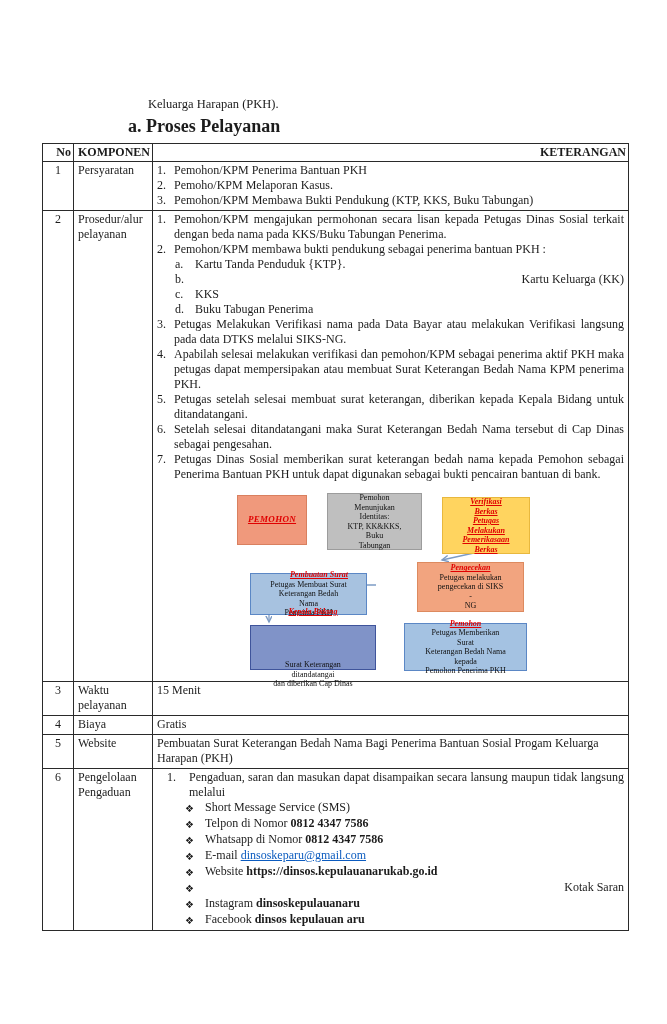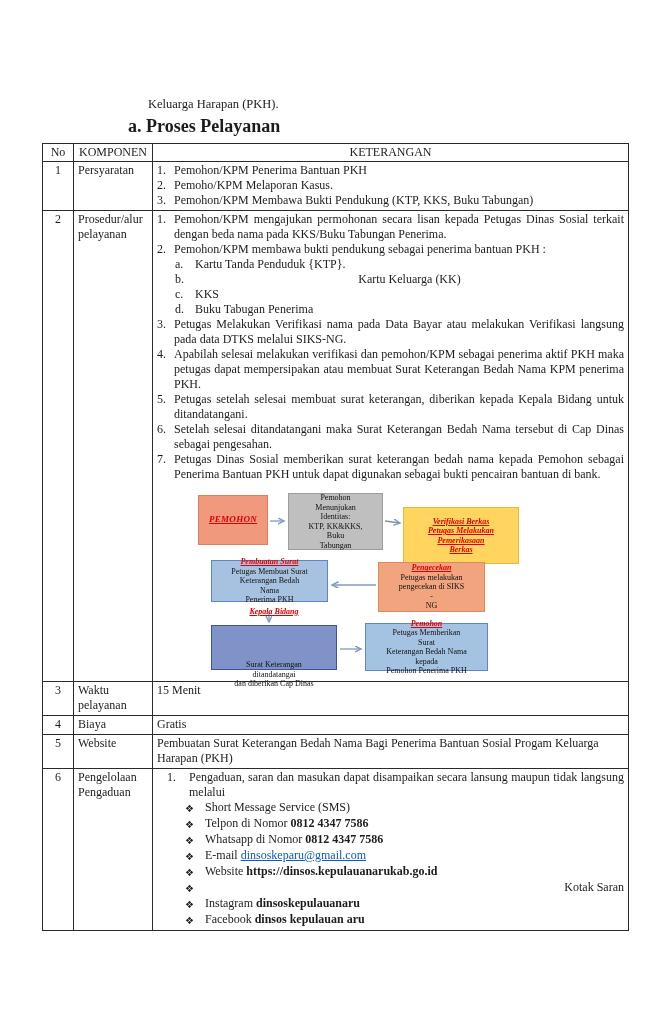--- a/index.html
+++ b/index.html
@@ -12,49 +12,49 @@
 
   
   .doc-title{position:absolute;left:97px;top:60px;font-size:13.5px;font-weight:bold;letter-spacing:.2px;}
   .doc-sub1{position:absolute;left:133px;top:79px;font-size:12.5px;}
   .doc-sub2{position:absolute;left:148px;top:97px;font-size:12.5px;}
   .doc-section{position:absolute;left:128px;top:116px;font-size:18px;font-weight:bold;}
 
   
   table.std{position:absolute;left:42px;top:143px;width:586px;border-collapse:collapse;table-layout:fixed;}
   table.std th,table.std td{border:1px solid #2a2a2a;vertical-align:top;padding:1px 4px 2px 4px;font-size:12px;line-height:15px;}
-  table.std th{font-weight:normal;text-align:center;padding:1px 2px;}
+  table.std th{font-weight:bold;text-align:right;padding:1px 2px;}
   col.c-no{width:31px;}col.c-komp{width:79px;}col.c-ket{width:476px;}
   .cell-no{text-align:center;}
   .komp{white-space:pre-line;}
 
   
   .li{display:flex;}
   .li .n{flex:none;width:17px;}
   .li .t{flex:1;text-align:justify;}
   .li.sub{margin-left:18px;}
   .li.sub .n{width:20px;}
   .li.blt .n{width:20px;text-align:left;font-family:"DejaVu Sans",sans-serif;font-size:10px;padding-top:1px;}
   .li.blt{margin-left:28px;}
   .intro{margin-left:10px;}
   .intro .n{width:22px;}
   b.strong{font-weight:bold;}
   .email-link{color:#0b5bbf;text-decoration:underline;cursor:pointer;}
 
   
   .flow{position:relative;height:192px;margin-top:5px;}
   .fbox{position:absolute;border:1px solid;display:flex;flex-direction:column;align-items:center;justify-content:center;
-        text-align:center;font-size:8px;line-height:9.5px;padding:18px;box-sizing:border-box;}
+        text-align:center;font-size:8px;line-height:9.5px;padding:18px;box-sizing:border-box;margin-left:39px;}
   .fbox span{white-space:pre-line;}
   .ftitle{color:#e00000;font-weight:bold;font-style:italic;text-decoration:underline;}
   .fbody{color:#101010;}
   .b-pemohon   {left:41px; top:8px;  width:70px; height:50px;border-color:#d9805f;}
   .b-identitas {left:131px;top:6px;  width:95px; height:57px;border-color:#9c9c9c;}
-  .b-verifikasi{left:246px;top:20px;  width:116px; height:57px;border-color:#e8b83e;}
-  .b-pembuatan {left:54px; top:73px; width:117px;height:42px;border-color:#5b87c5;}
+  .b-verifikasi{left:246px;top:10px;  width:88px; height:57px;border-color:#e8b83e;}
+  .b-pembuatan {left:54px; top:86px; width:117px;height:42px;border-color:#5b87c5;align-items:flex-end;}
   .b-pengecekan{left:221px;top:75px; width:107px;height:50px;border-color:#dd8a5f;}
   .b-kepala    {left:54px; top:138px;width:126px;height:45px;border-color:#3f549b;}
   .b-pemohon2  {left:208px;top:136px;width:123px;height:48px;border-color:#5b87c5;}
   .b-pemohon .ftitle{font-size:9px;letter-spacing:.3px;}
   .flow svg{position:absolute;left:0;top:0;pointer-events:none;}
 </style>
 </head>
 <body>
 
 <div class="page">
@@ -107,21 +107,21 @@
         <div class="li">
               <span class="n">2.</span>
               <span class="t">Pemohon/KPM membawa bukti pendukung sebagai penerima bantuan PKH :</span>
             </div>
         <div class="li sub">
               <span class="n">a.</span>
               <span class="t" style="text-align:left">Kartu Tanda Penduduk {KTP}.</span>
             </div>
         <div class="li sub">
               <span class="n">b.</span>
-              <span class="t" style="text-align:center">Kartu Keluarga (KK)</span>
+              <span class="t" style="text-align:right">Kartu Keluarga (KK)</span>
             </div>
         <div class="li sub">
               <span class="n">c.</span>
               <span class="t" style="text-align:left">KKS</span>
             </div>
         <div class="li sub">
               <span class="n">d.</span>
               <span class="t" style="text-align:left">Buku Tabugan Penerima</span>
             </div>
         <div class="li">

